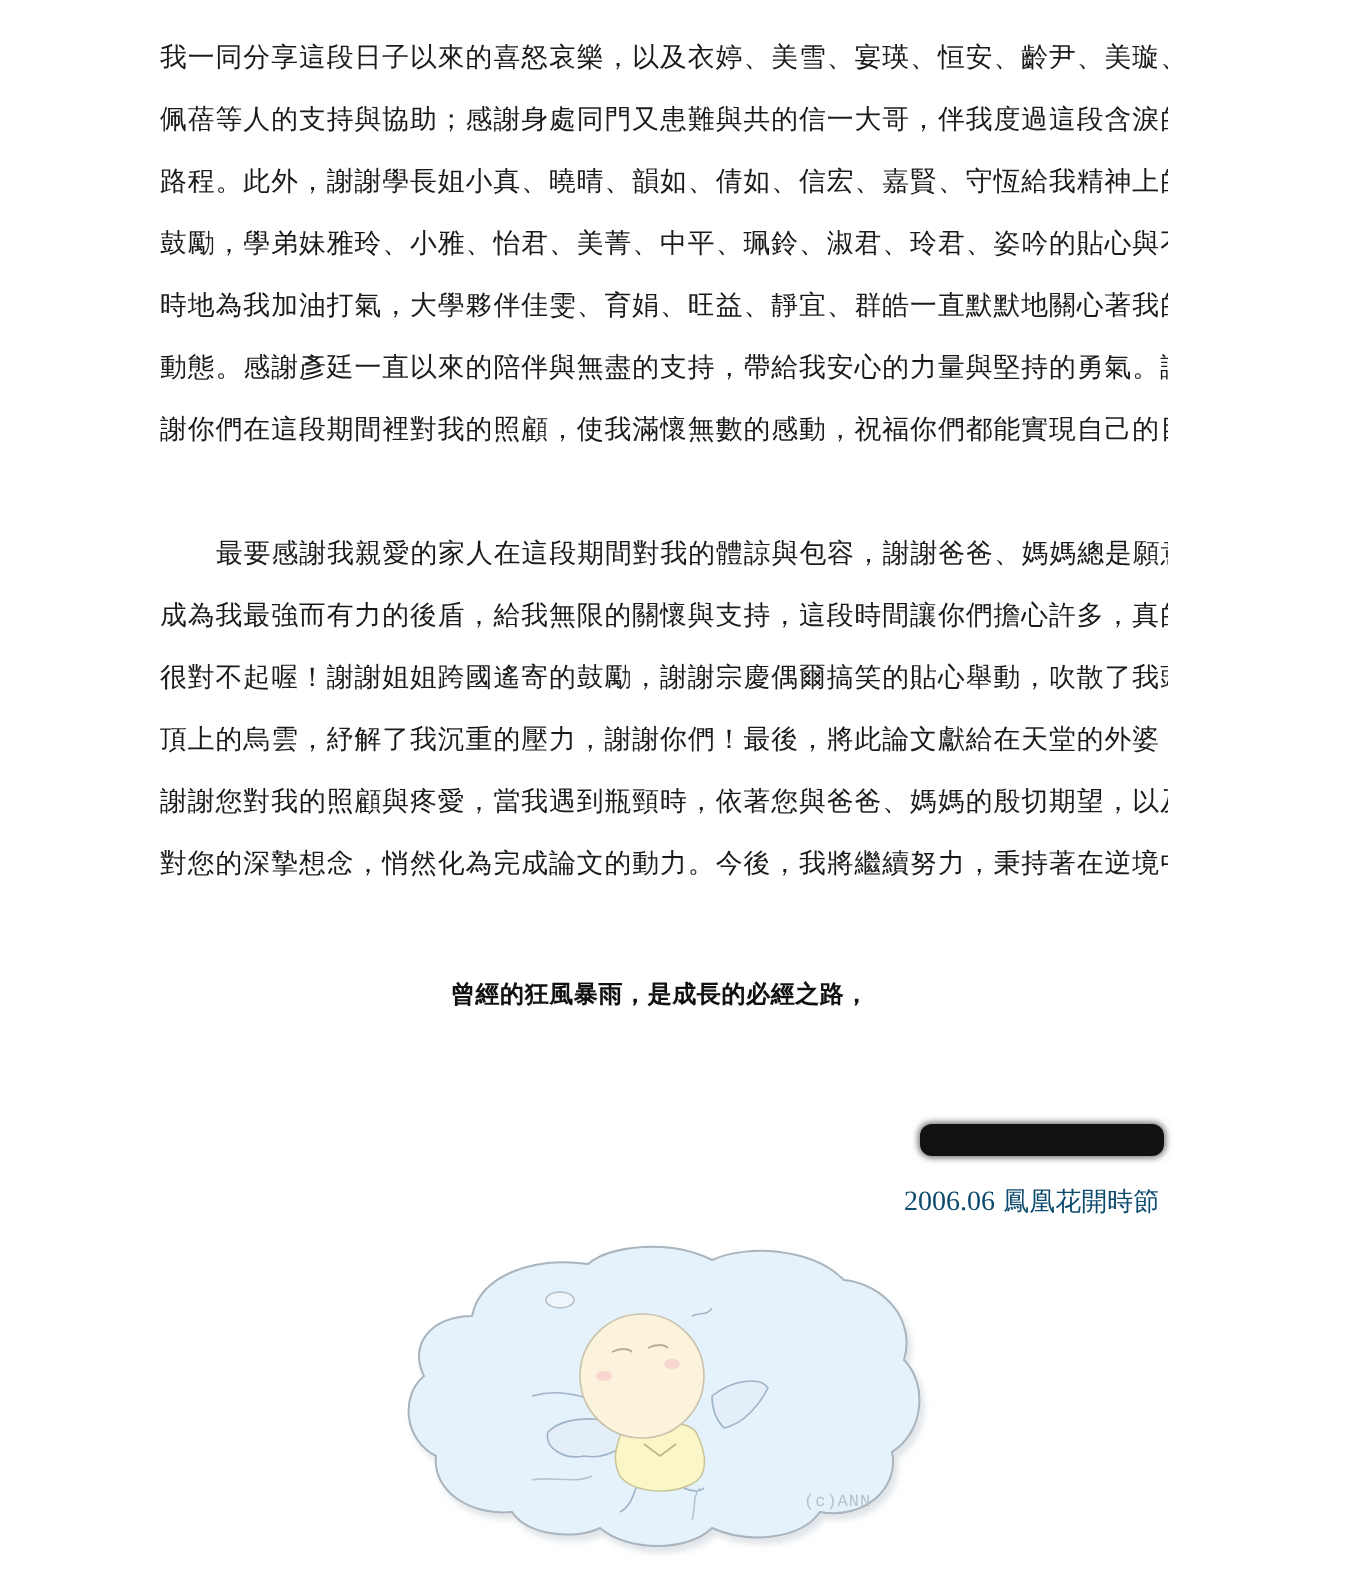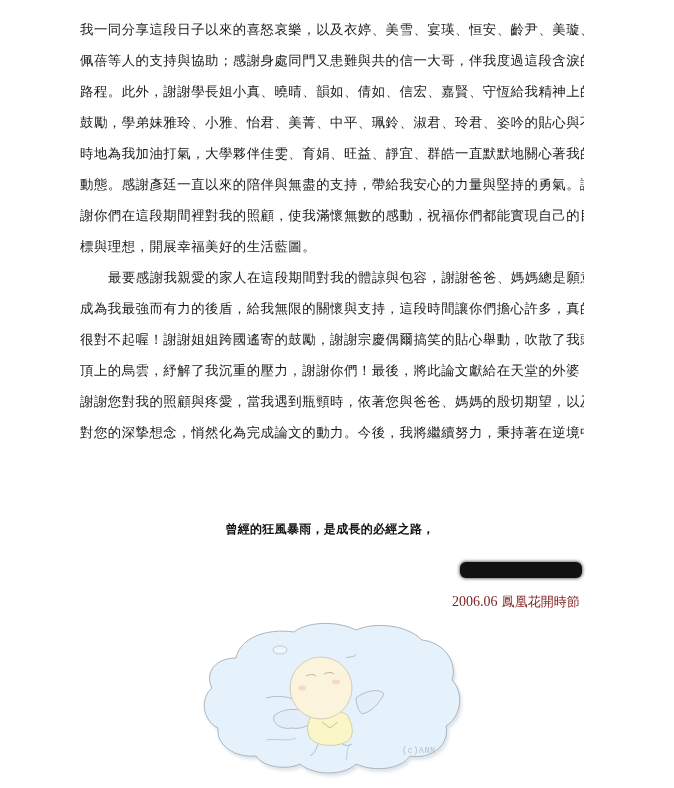--- a/index.html
+++ b/index.html
@@ -20,29 +20,29 @@
   #para1 { top: 14px; }
   #para2 { top: 262px; }
   #para2 .line.first { padding-left: 28px; }
   .poem {
     position: absolute; left: 160px; width: 340px; top: 487px;
     text-align: center;
     font-family: "DejaVu Sans", "Liberation Sans", sans-serif;
     font-weight: bold; font-size: 12px; line-height: 20px; color: #111;
     letter-spacing: 0.3px;
   }
-  .poem .pl { display: block; margin-top: 32px; }
+  .poem .pl { display: block; }
   .redacted {
     position: absolute; left: 460px; top: 562px; width: 122px; height: 16px;
     background: #111; border-radius: 6px;
     box-shadow: 0 0 3px 1px rgba(0,0,0,0.55);
   }
   .date {
     position: absolute; left: 452px; top: 593px; width: 140px;
-    font-size: 13px; line-height: 18px; color: #7f1d1d; white-space: nowrap;
+    font-size: 13px; line-height: 18px; color: #0c4a6e; white-space: nowrap;
   }
   .date .num { font-family: "Liberation Serif", serif; font-size: 14px; }
   .illustration { position: absolute; left: 196px; top: 620px; width: 270px; height: 160px; }
   .credit {
     position: absolute; left: 402px; top: 746px;
     font-family: Liberation Mono, monospace;
     font-size: 8.5px; color: #b8c0c8; letter-spacing: 0.5px;
   }
 </style>
 </head>
@@ -51,21 +51,20 @@
 <div class="page">
 
   <div class="para" id="para1">
     <span class="line">我一同分享這段日子以來的喜怒哀樂，以及衣婷、美雪、宴瑛、恒安、齡尹、美璇、</span>
     <span class="line">佩蓓等人的支持與協助；感謝身處同門又患難與共的信一大哥，伴我度過這段含淚的</span>
     <span class="line">路程。此外，謝謝學長姐小真、曉晴、韻如、倩如、信宏、嘉賢、守恆給我精神上的</span>
     <span class="line">鼓勵，學弟妹雅玲、小雅、怡君、美菁、中平、珮鈴、淑君、玲君、姿吟的貼心與不</span>
     <span class="line">時地為我加油打氣，大學夥伴佳雯、育娟、旺益、靜宜、群皓一直默默地關心著我的</span>
     <span class="line">動態。感謝彥廷一直以來的陪伴與無盡的支持，帶給我安心的力量與堅持的勇氣。謝</span>
     <span class="line">謝你們在這段期間裡對我的照顧，使我滿懷無數的感動，祝福你們都能實現自己的目</span>
-    <span class="line">標與理想，開展幸福美好的生活藍圖。</span>
   </div>
 
   <div class="para" id="para2">
     <span class="line first">最要感謝我親愛的家人在這段期間對我的體諒與包容，謝謝爸爸、媽媽總是願意</span>
     <span class="line">成為我最強而有力的後盾，給我無限的關懷與支持，這段時間讓你們擔心許多，真的</span>
     <span class="line">很對不起喔！謝謝姐姐跨國遙寄的鼓勵，謝謝宗慶偶爾搞笑的貼心舉動，吹散了我頭</span>
     <span class="line">頂上的烏雲，紓解了我沉重的壓力，謝謝你們！最後，將此論文獻給在天堂的外婆，</span>
     <span class="line">謝謝您對我的照顧與疼愛，當我遇到瓶頸時，依著您與爸爸、媽媽的殷切期望，以及</span>
     <span class="line">對您的深摯想念，悄然化為完成論文的動力。今後，我將繼續努力，秉持著在逆境中</span>
   </div>

